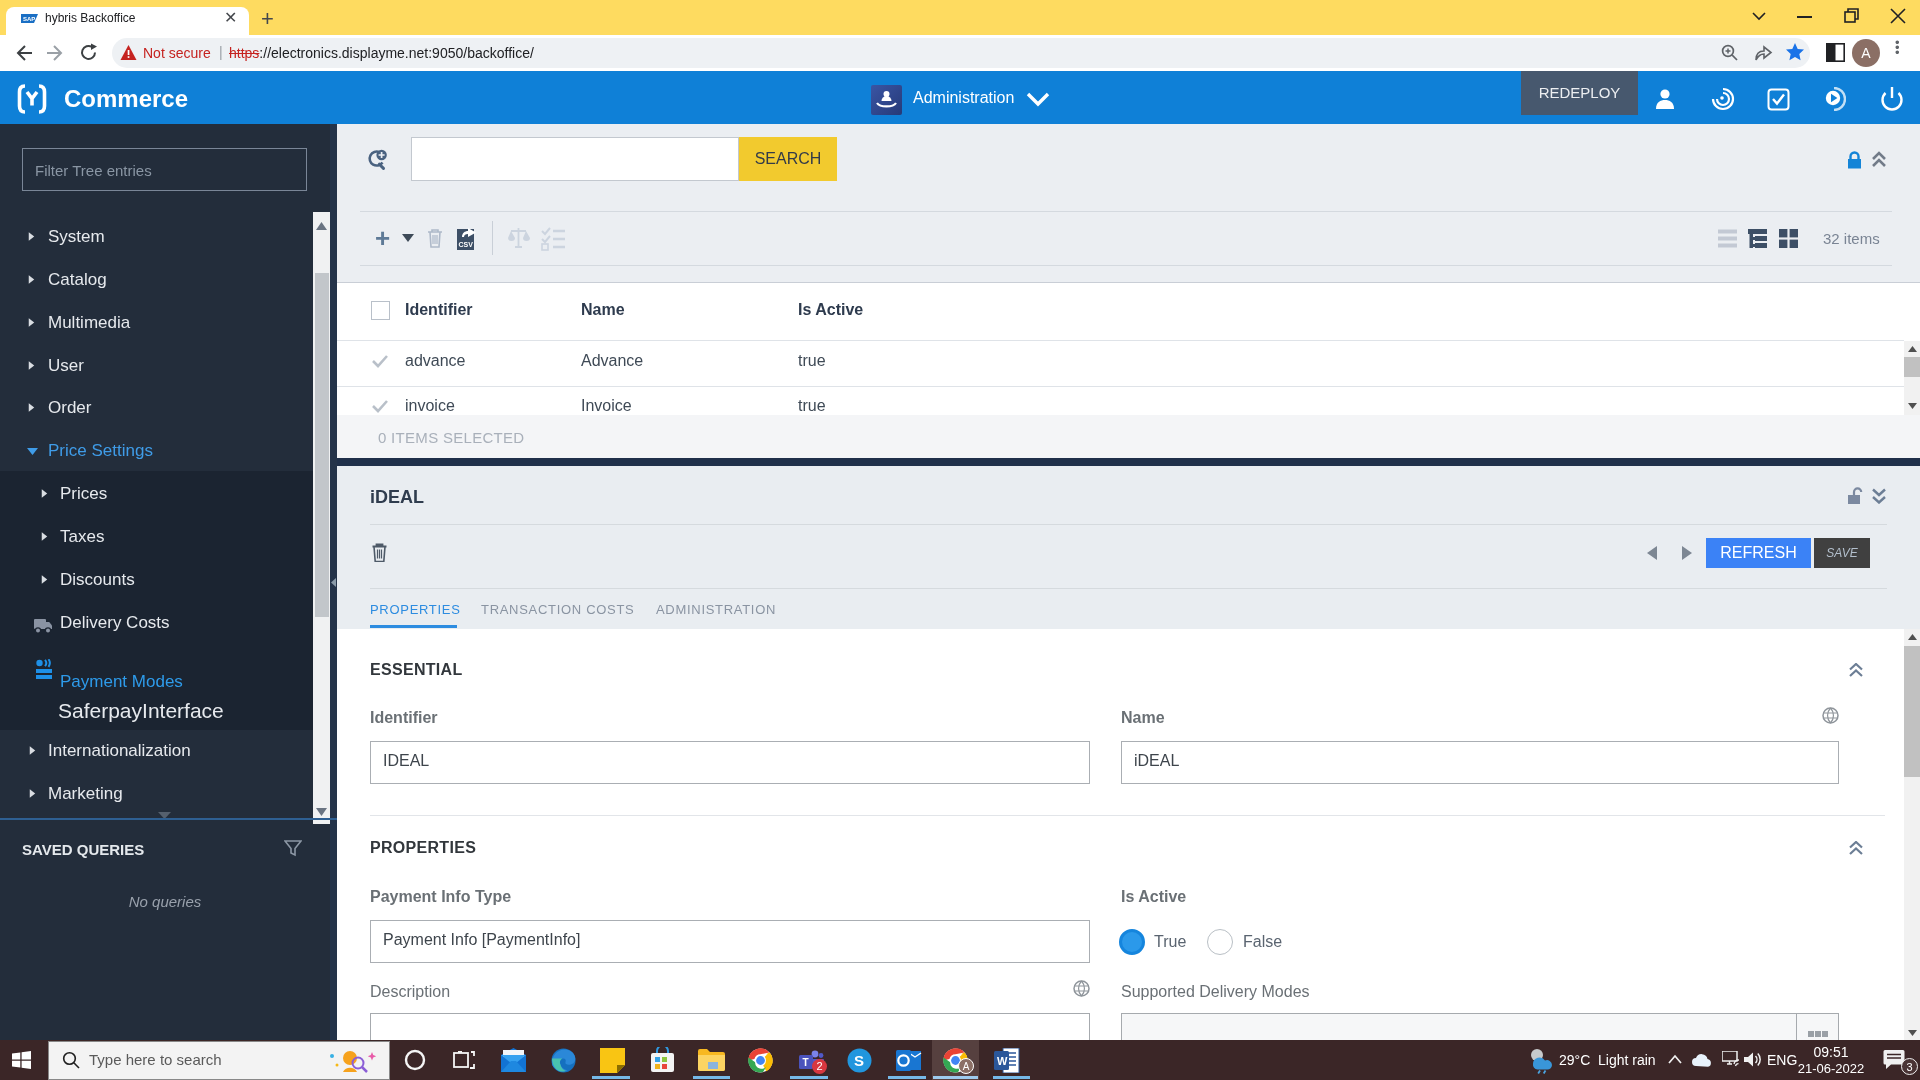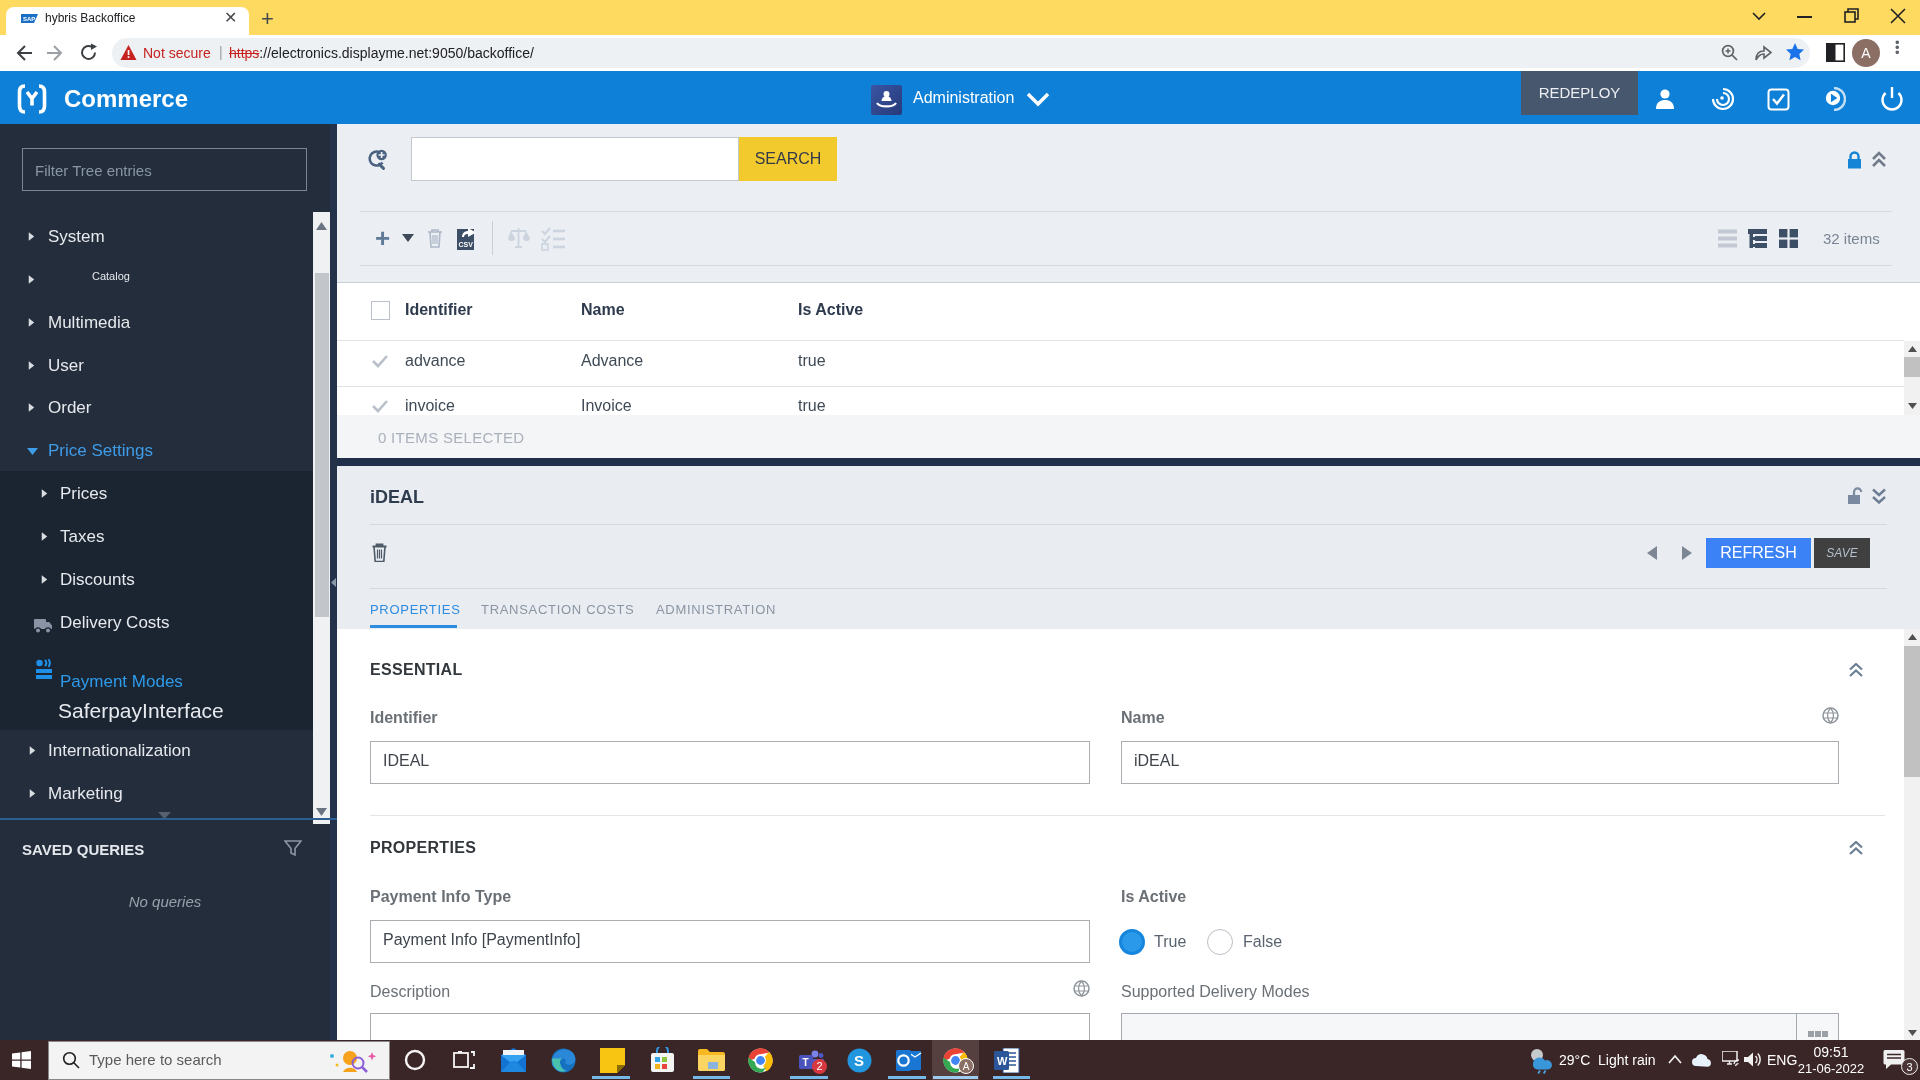--- a/index.html
+++ b/index.html
@@ -132,21 +132,21 @@
 
   <div class="abs" style="left:0;top:471px;width:330px;height:259px;background:#1b2431;"></div>
 
   <svg class="abs" style="left:28px;top:231px" width="7" height="11" viewBox="0 0 9 13">
       <polygon points="1,1 8,6.5 1,12" fill="#d9dde2"></polygon>
     </svg>
   <div class="abs" style="left:48px;top:227px;font-size:17px;color:#e6e9ed;">System</div>
   <svg class="abs" style="left:28px;top:274px" width="7" height="11" viewBox="0 0 9 13">
       <polygon points="1,1 8,6.5 1,12" fill="#d9dde2"></polygon>
     </svg>
-  <div class="abs" style="left:48px;top:270px;font-size:11px;color:#e6e9ed;margin-left:44px;">Catalog</div>
+  <div class="abs" style="left:48px;top:270px;font-size:17px;color:#e6e9ed;">Catalog</div>
   <svg class="abs" style="left:28px;top:317px" width="7" height="11" viewBox="0 0 9 13">
       <polygon points="1,1 8,6.5 1,12" fill="#d9dde2"></polygon>
     </svg>
   <div class="abs" style="left:48px;top:313px;font-size:17px;color:#e6e9ed;">Multimedia</div>
   <svg class="abs" style="left:28px;top:360px" width="7" height="11" viewBox="0 0 9 13">
       <polygon points="1,1 8,6.5 1,12" fill="#d9dde2"></polygon>
     </svg>
   <div class="abs" style="left:48px;top:356px;font-size:17px;color:#e6e9ed;">User</div>
   <svg class="abs" style="left:28px;top:402px" width="7" height="11" viewBox="0 0 9 13">
       <polygon points="1,1 8,6.5 1,12" fill="#d9dde2"></polygon>

